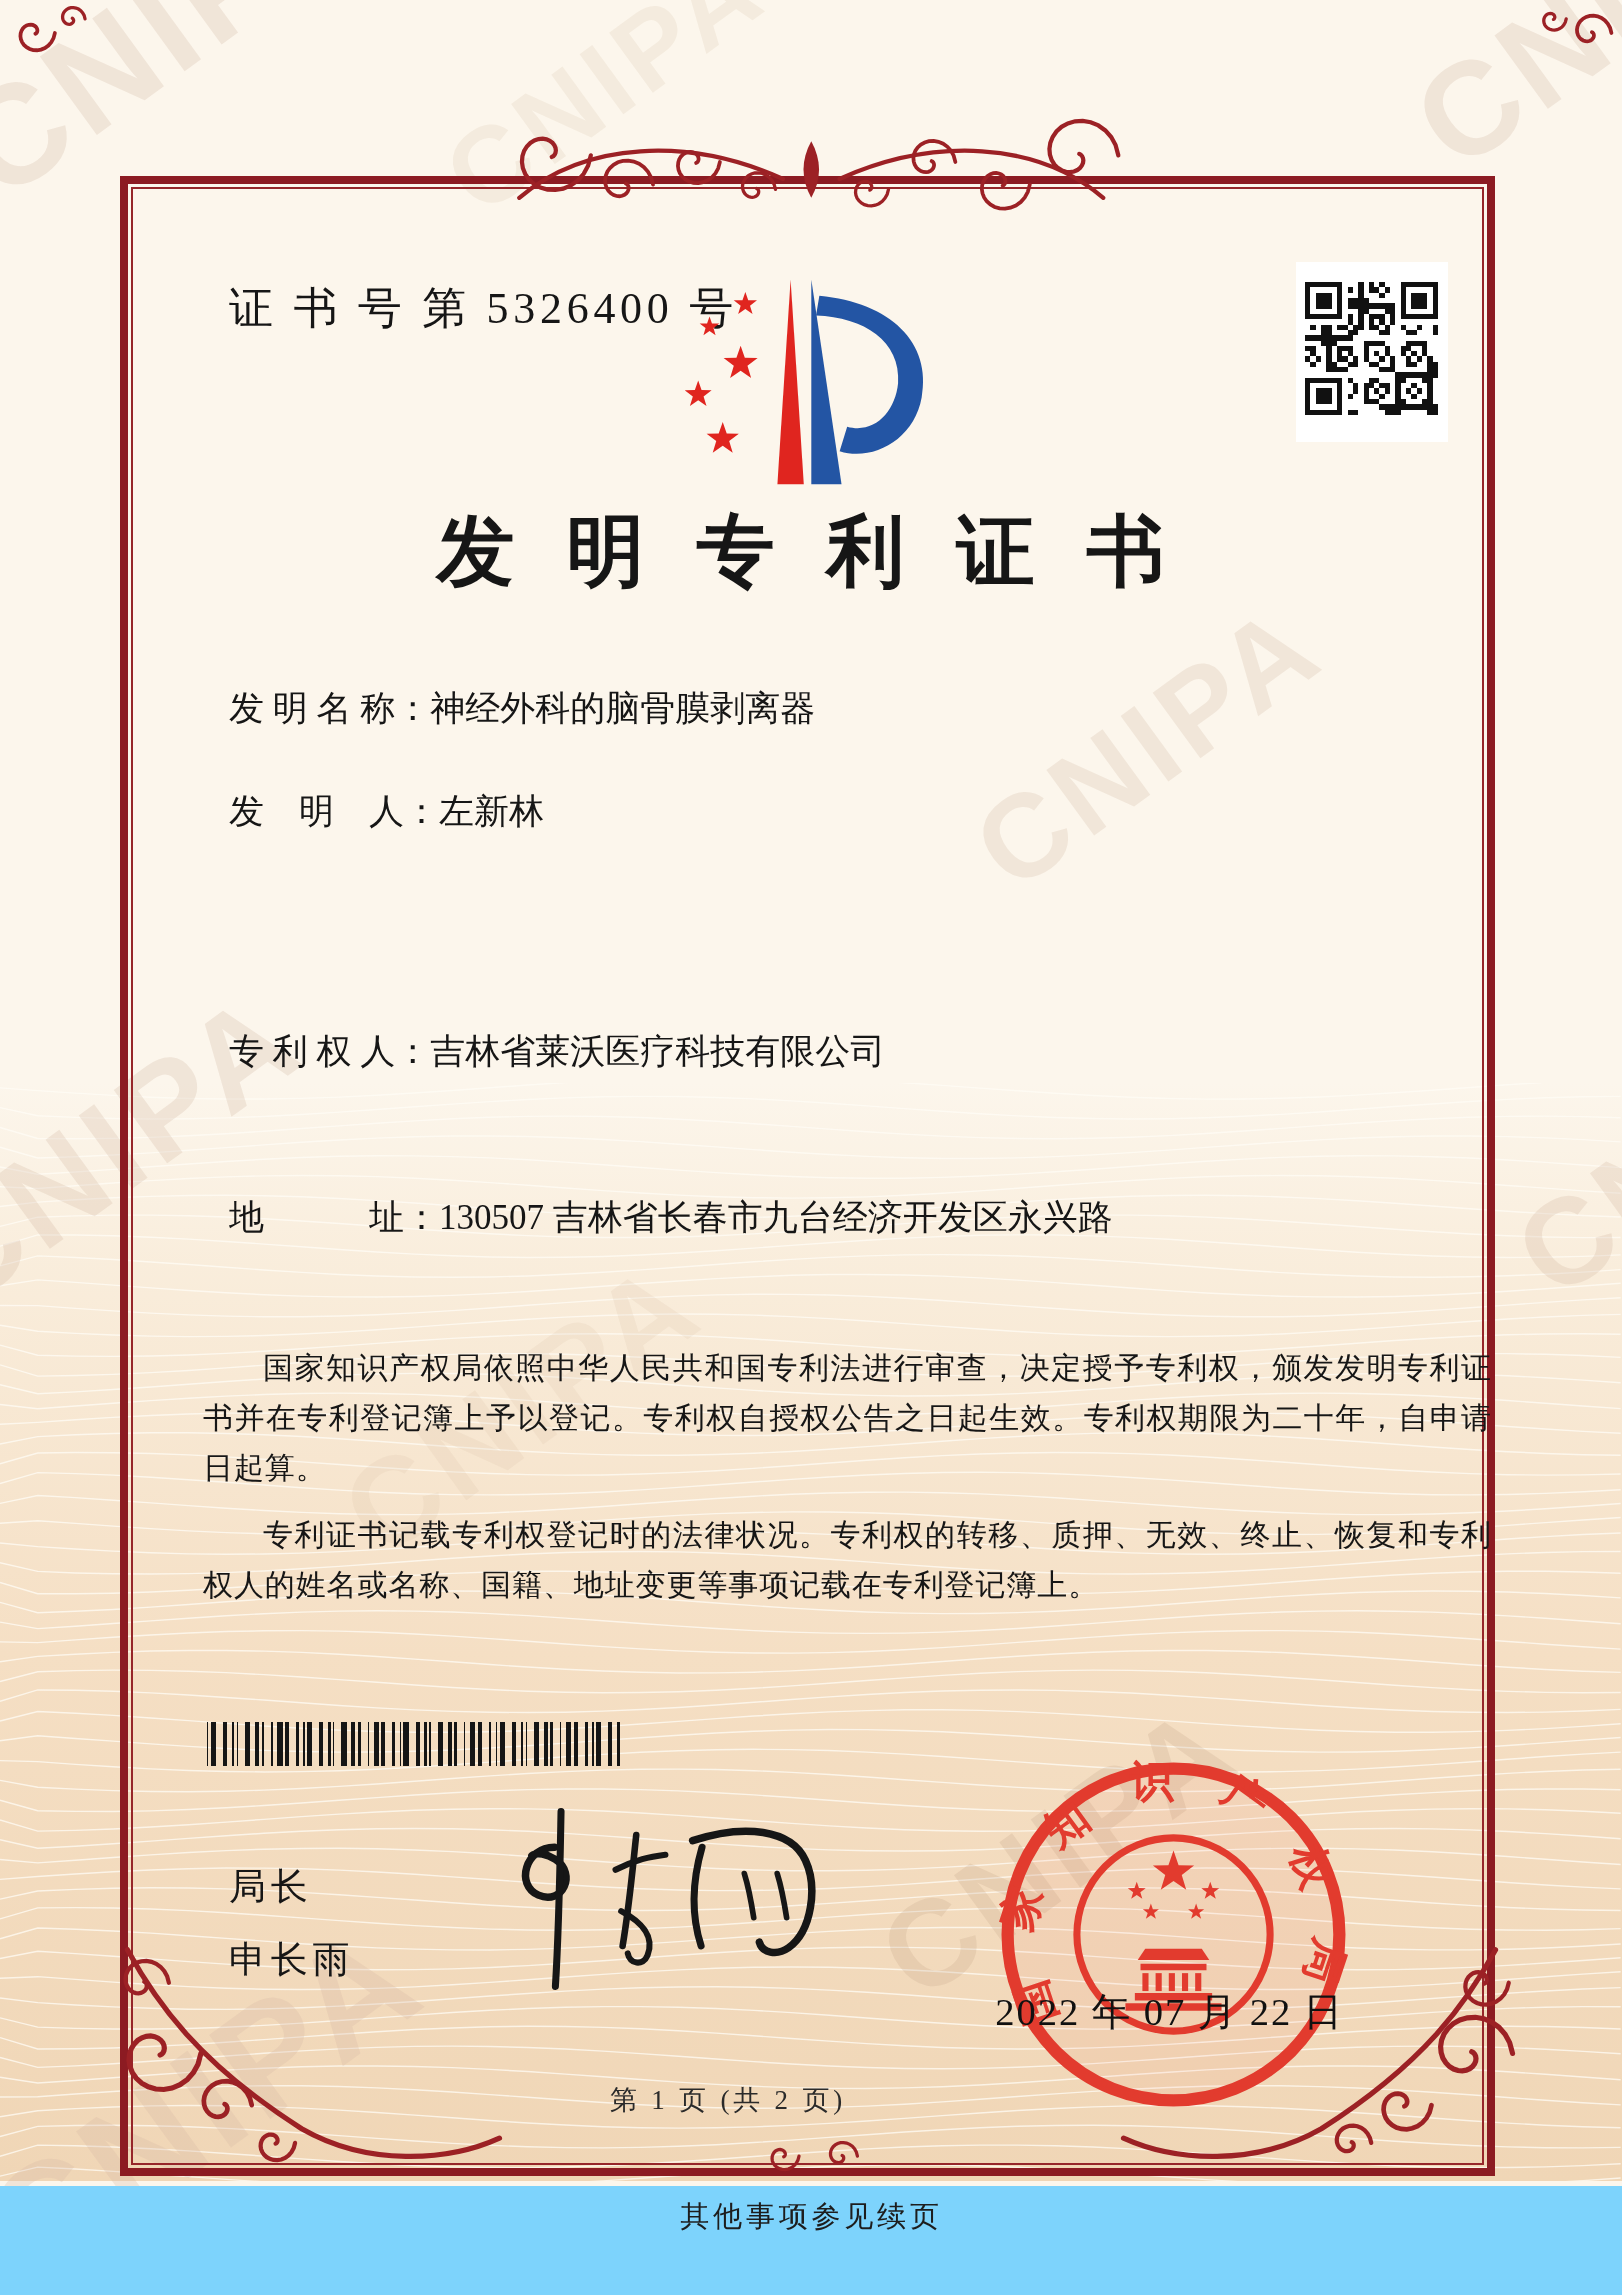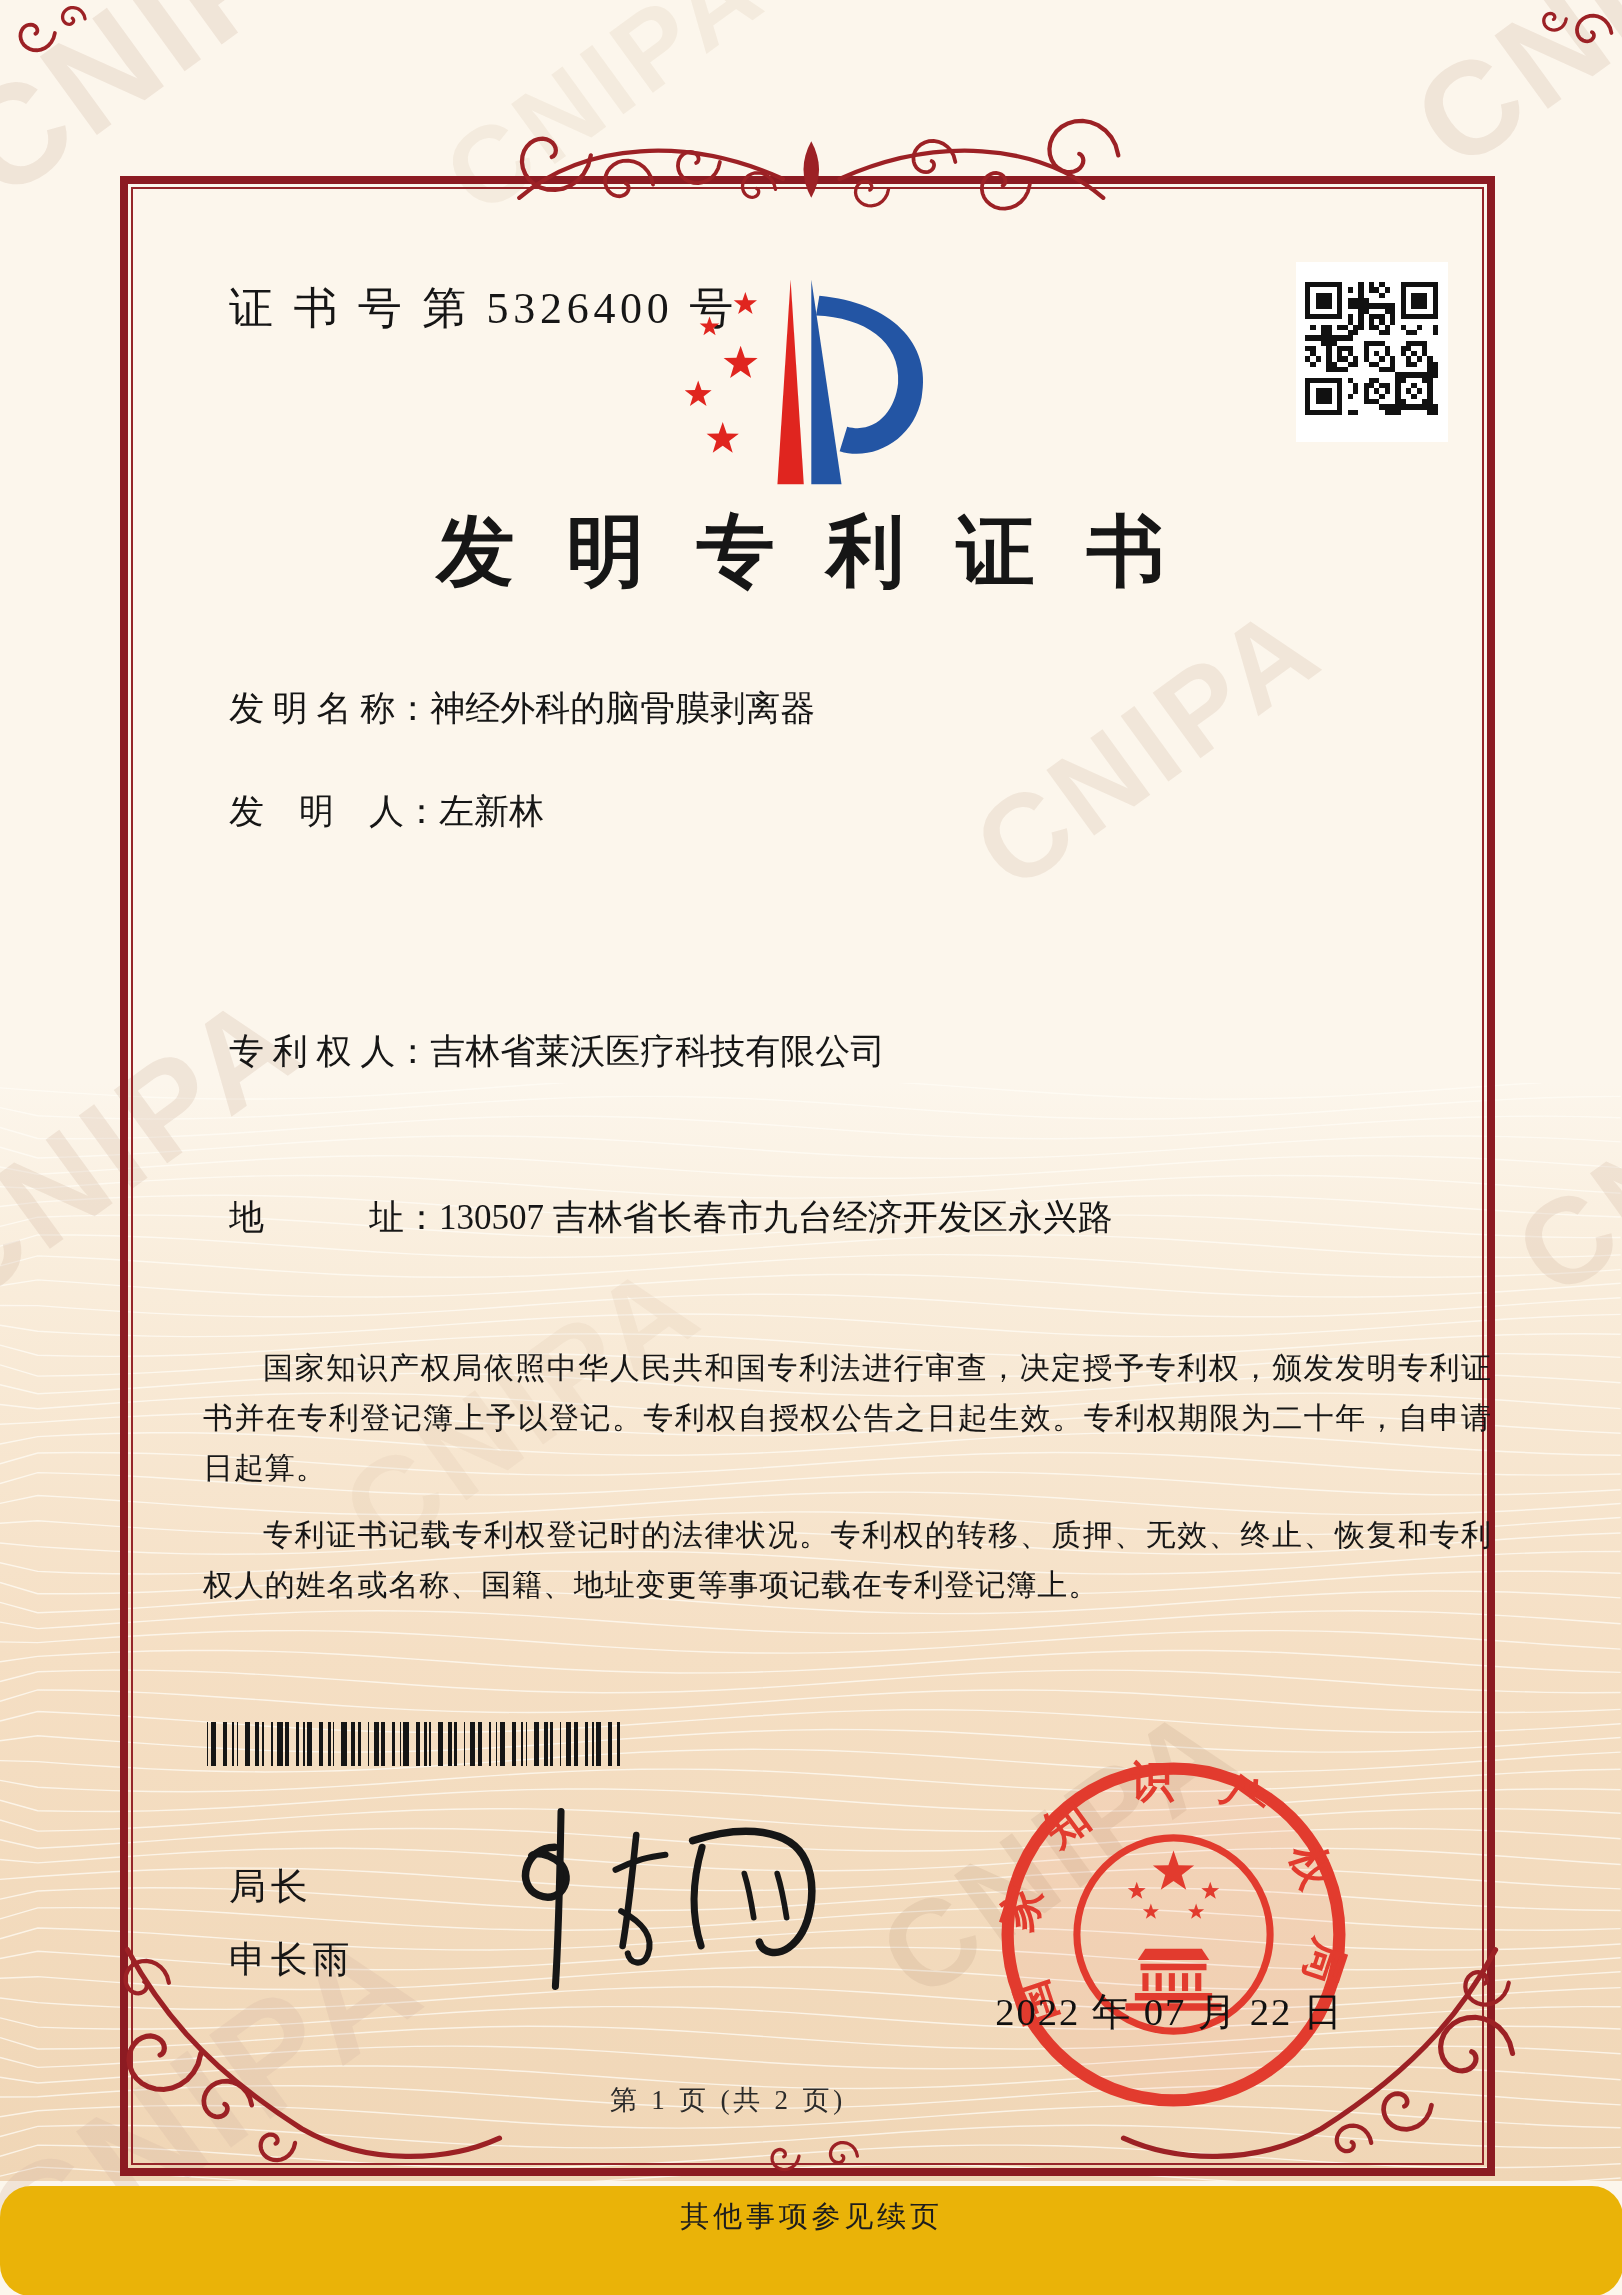--- a/index.html
+++ b/index.html
@@ -53,21 +53,21 @@
   .officer-title{position:absolute;left:229px;top:1862px;font-size:37px;letter-spacing:4.7px;z-index:4;}
   .officer-name{position:absolute;left:229px;top:1935px;font-size:37px;letter-spacing:4.7px;z-index:4;}
   .signature{position:absolute;left:480px;top:1804px;z-index:4;}
 
   
   .seal{position:absolute;left:985px;top:1746px;z-index:5;}
 
   
   .page-num{position:absolute;left:42px;top:2082px;width:1372px;text-align:center;
             font-size:27px;letter-spacing:3.8px;z-index:4;color:#2a2a2a;}
-  .bottom-strip{position:absolute;left:0;top:2186px;width:1623px;height:110px;background:#eab308;z-index:6;border-radius:31px;}
+  .bottom-strip{position:absolute;left:0;top:2186px;width:1623px;height:110px;background:#7dd3fc;z-index:6;}
   .cont-note{position:absolute;left:0;top:11.3px;width:1623px;text-align:center;
              font-size:29px;letter-spacing:3.8px;color:#1d1d1d;}
 </style>
 </head>
 <body>
 
 <div class="page">
 
   <div class="waves">
     <svg id="waveSvg" class="wave-svg" width="1623" height="1098" viewBox="0 0 3445 2330">

